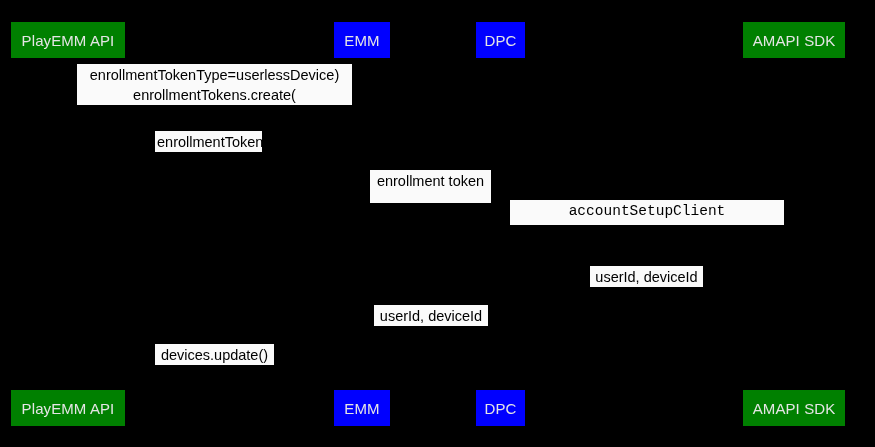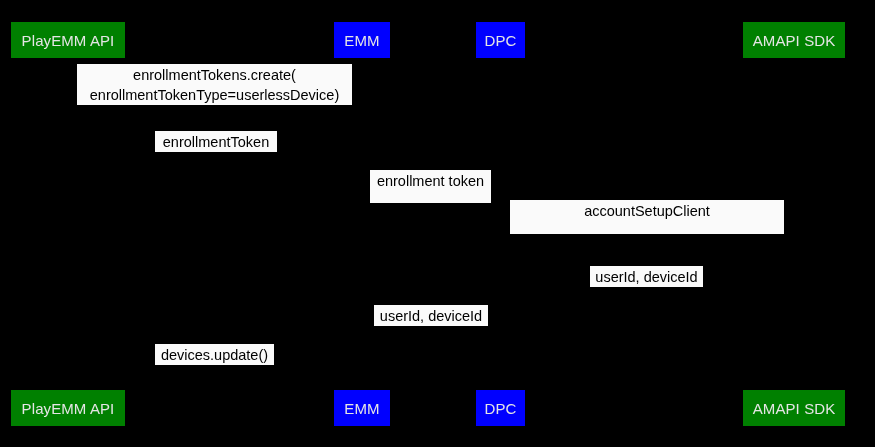--- a/index.html
+++ b/index.html
@@ -86,21 +86,21 @@
         <span>EMM</span>
       </div>
       <div class="participant blue" style="left: 476px; top: 390px; width: 49px;">
         <span>DPC</span>
       </div>
       <div class="participant green" style="left: 743px; top: 390px; width: 102px;">
         <span>AMAPI SDK</span>
       </div>
     </div>
   <div id="messages">
-      <div class="msg" style="left: 77px; top: 64px; width: 275px; height: 41px;"><span class="line">enrollmentTokens.create(</span><span class="line">enrollmentTokenType=userlessDevice)</span></div>
-      <div class="msg" style="left: 155px; top: 131px; width: 122px; height: 21px;"><span class="line">enrollmentToken</span></div>
+      <div class="msg" style="left: 77px; top: 64px; width: 275px; height: 41px;"><span class="line">enrollmentTokenType=userlessDevice)</span><span class="line">enrollmentTokens.create(</span></div>
+      <div class="msg" style="left: 155px; top: 131px; width: 107px; height: 21px;"><span class="line">enrollmentToken</span></div>
       <div class="msg" style="left: 370px; top: 170px; width: 121px; height: 33px;"><span class="line">enrollment token</span></div>
-      <div class="msg" style="left: 510px; top: 200px; width: 274px; height: 34px;"><span class="line">accountSetupClient</span></div>
+      <div class="msg" style="left: 510px; top: 200px; width: 274px; height: 25px; font-family: Liberation Mono, monospace;"><span class="line">accountSetupClient</span></div>
       <div class="msg" style="left: 590px; top: 266px; width: 113px; height: 21px;"><span class="line">userId, deviceId</span></div>
       <div class="msg" style="left: 374px; top: 305px; width: 114px; height: 21px;"><span class="line">userId, deviceId</span></div>
       <div class="msg" style="left: 155px; top: 344px; width: 119px; height: 21px;"><span class="line">devices.update()</span></div>
     </div>
 </div>
 
 </body></html>

